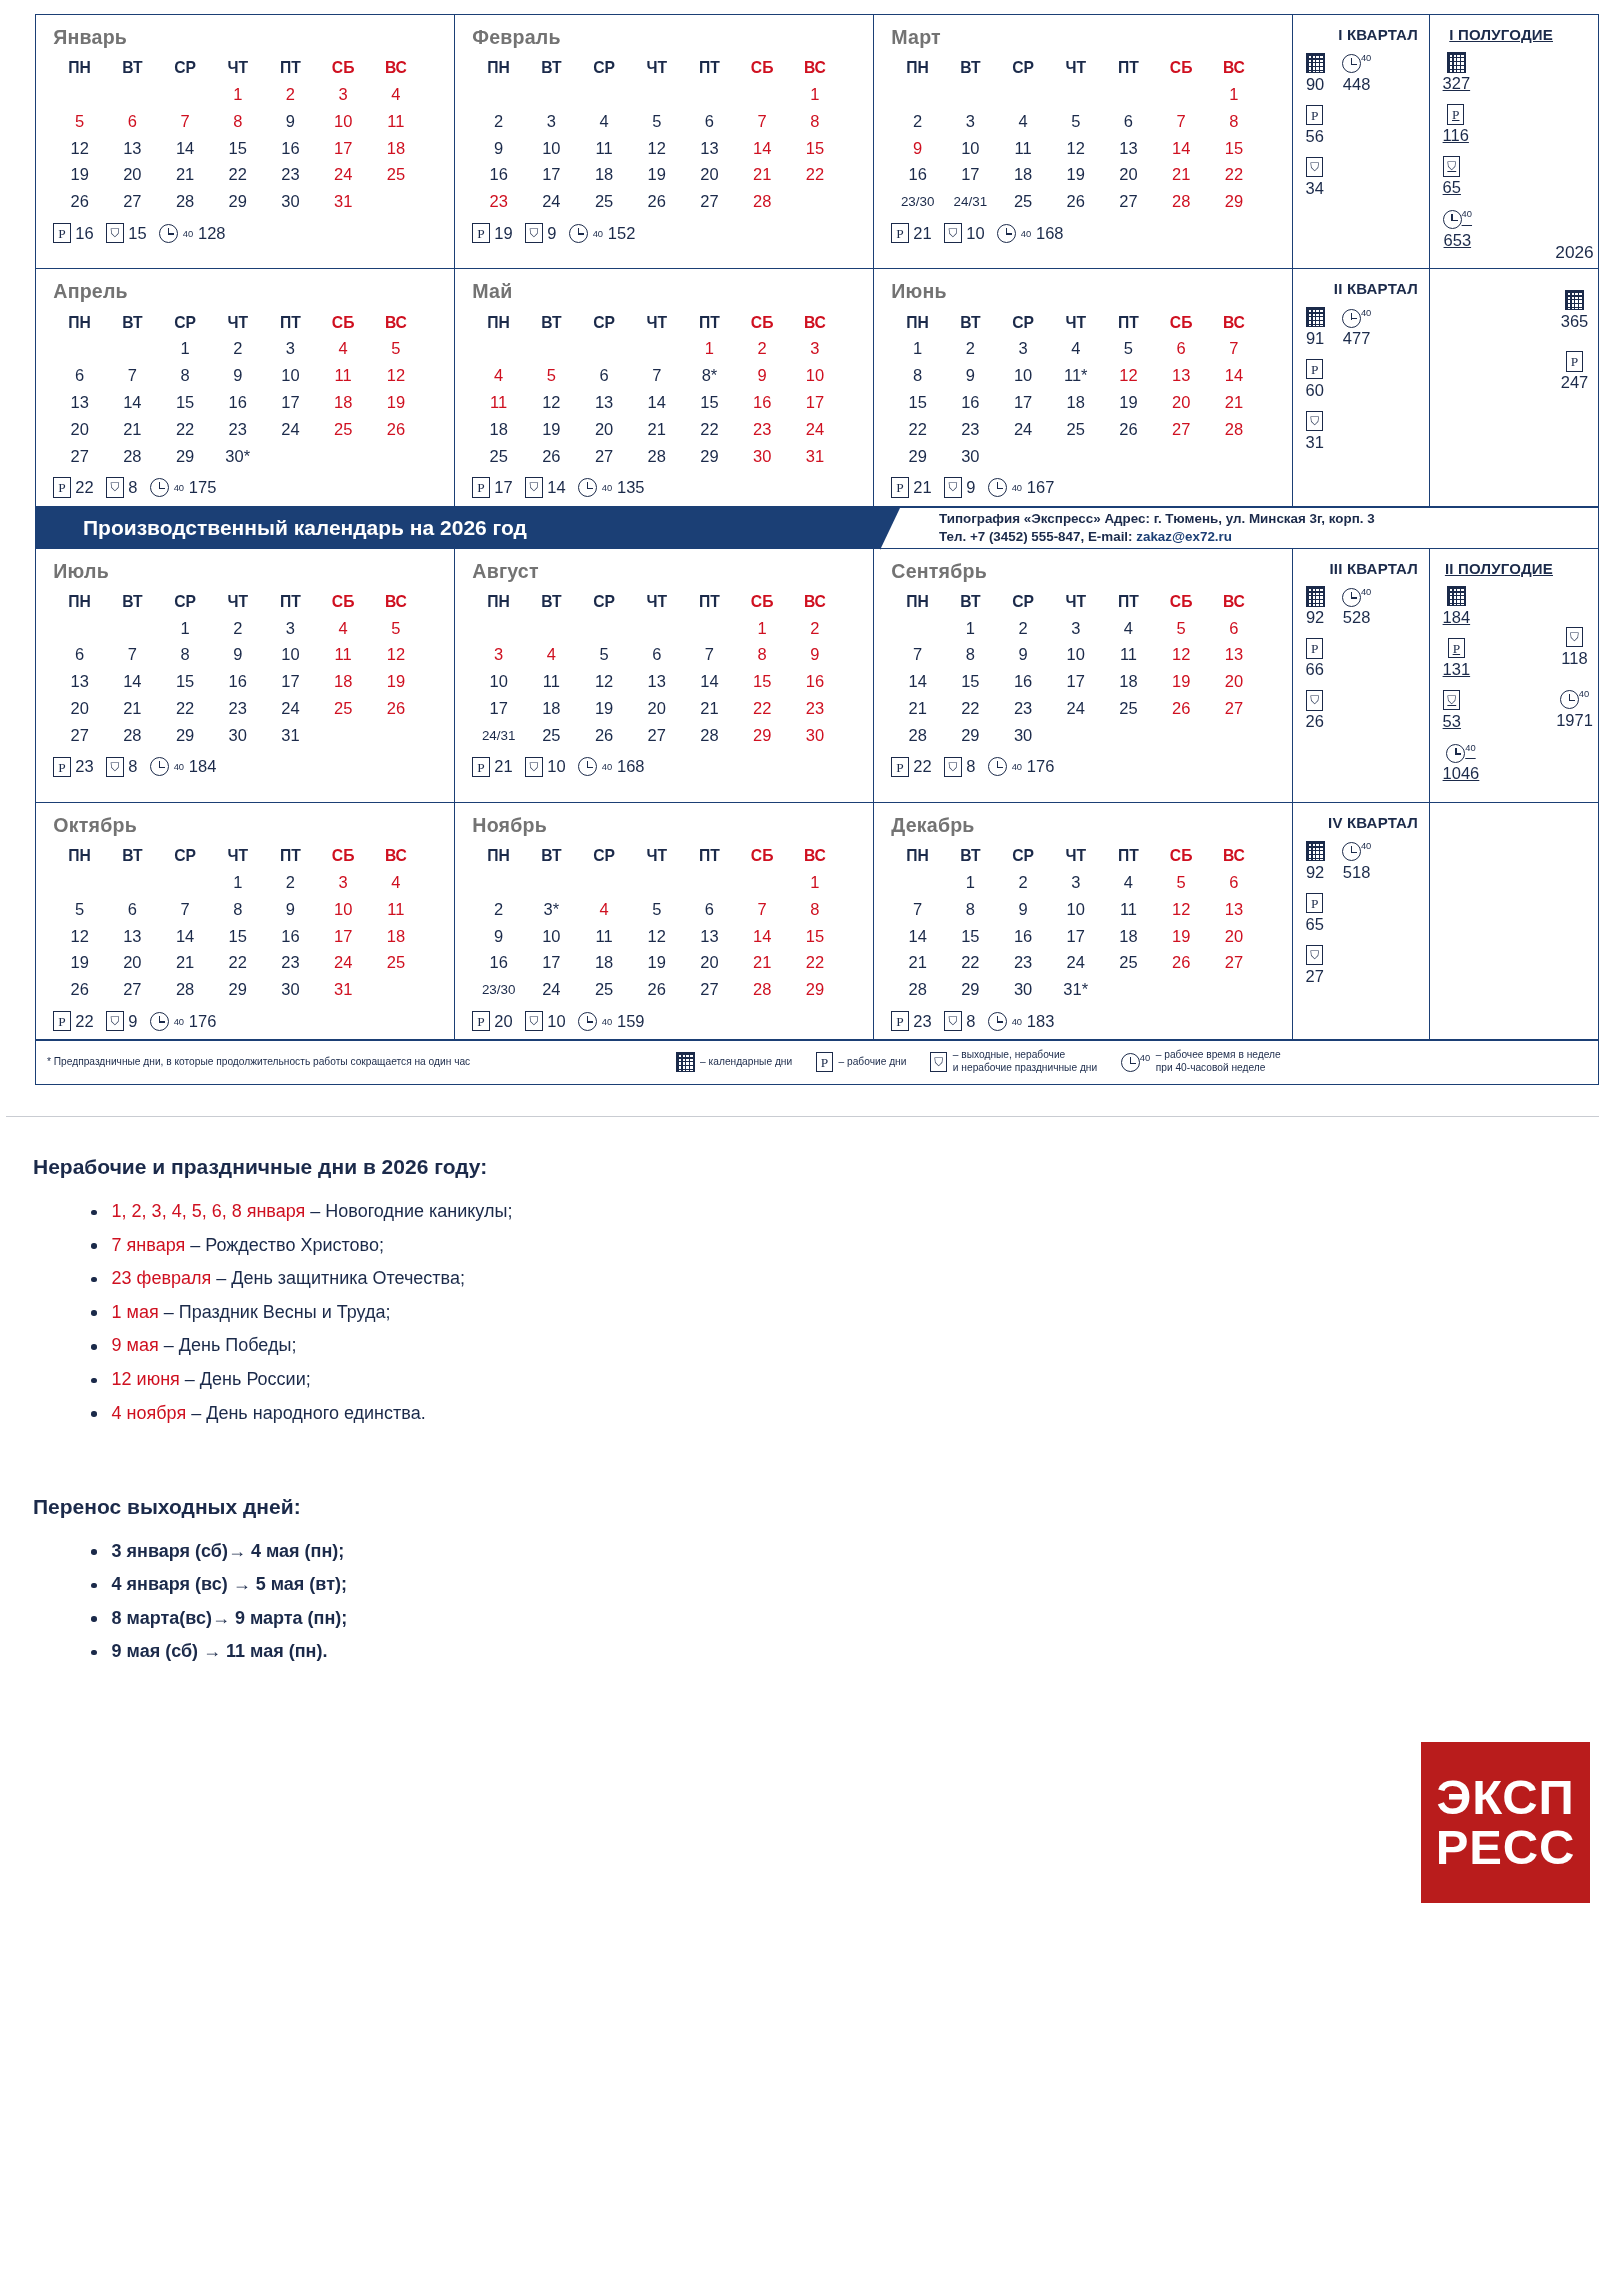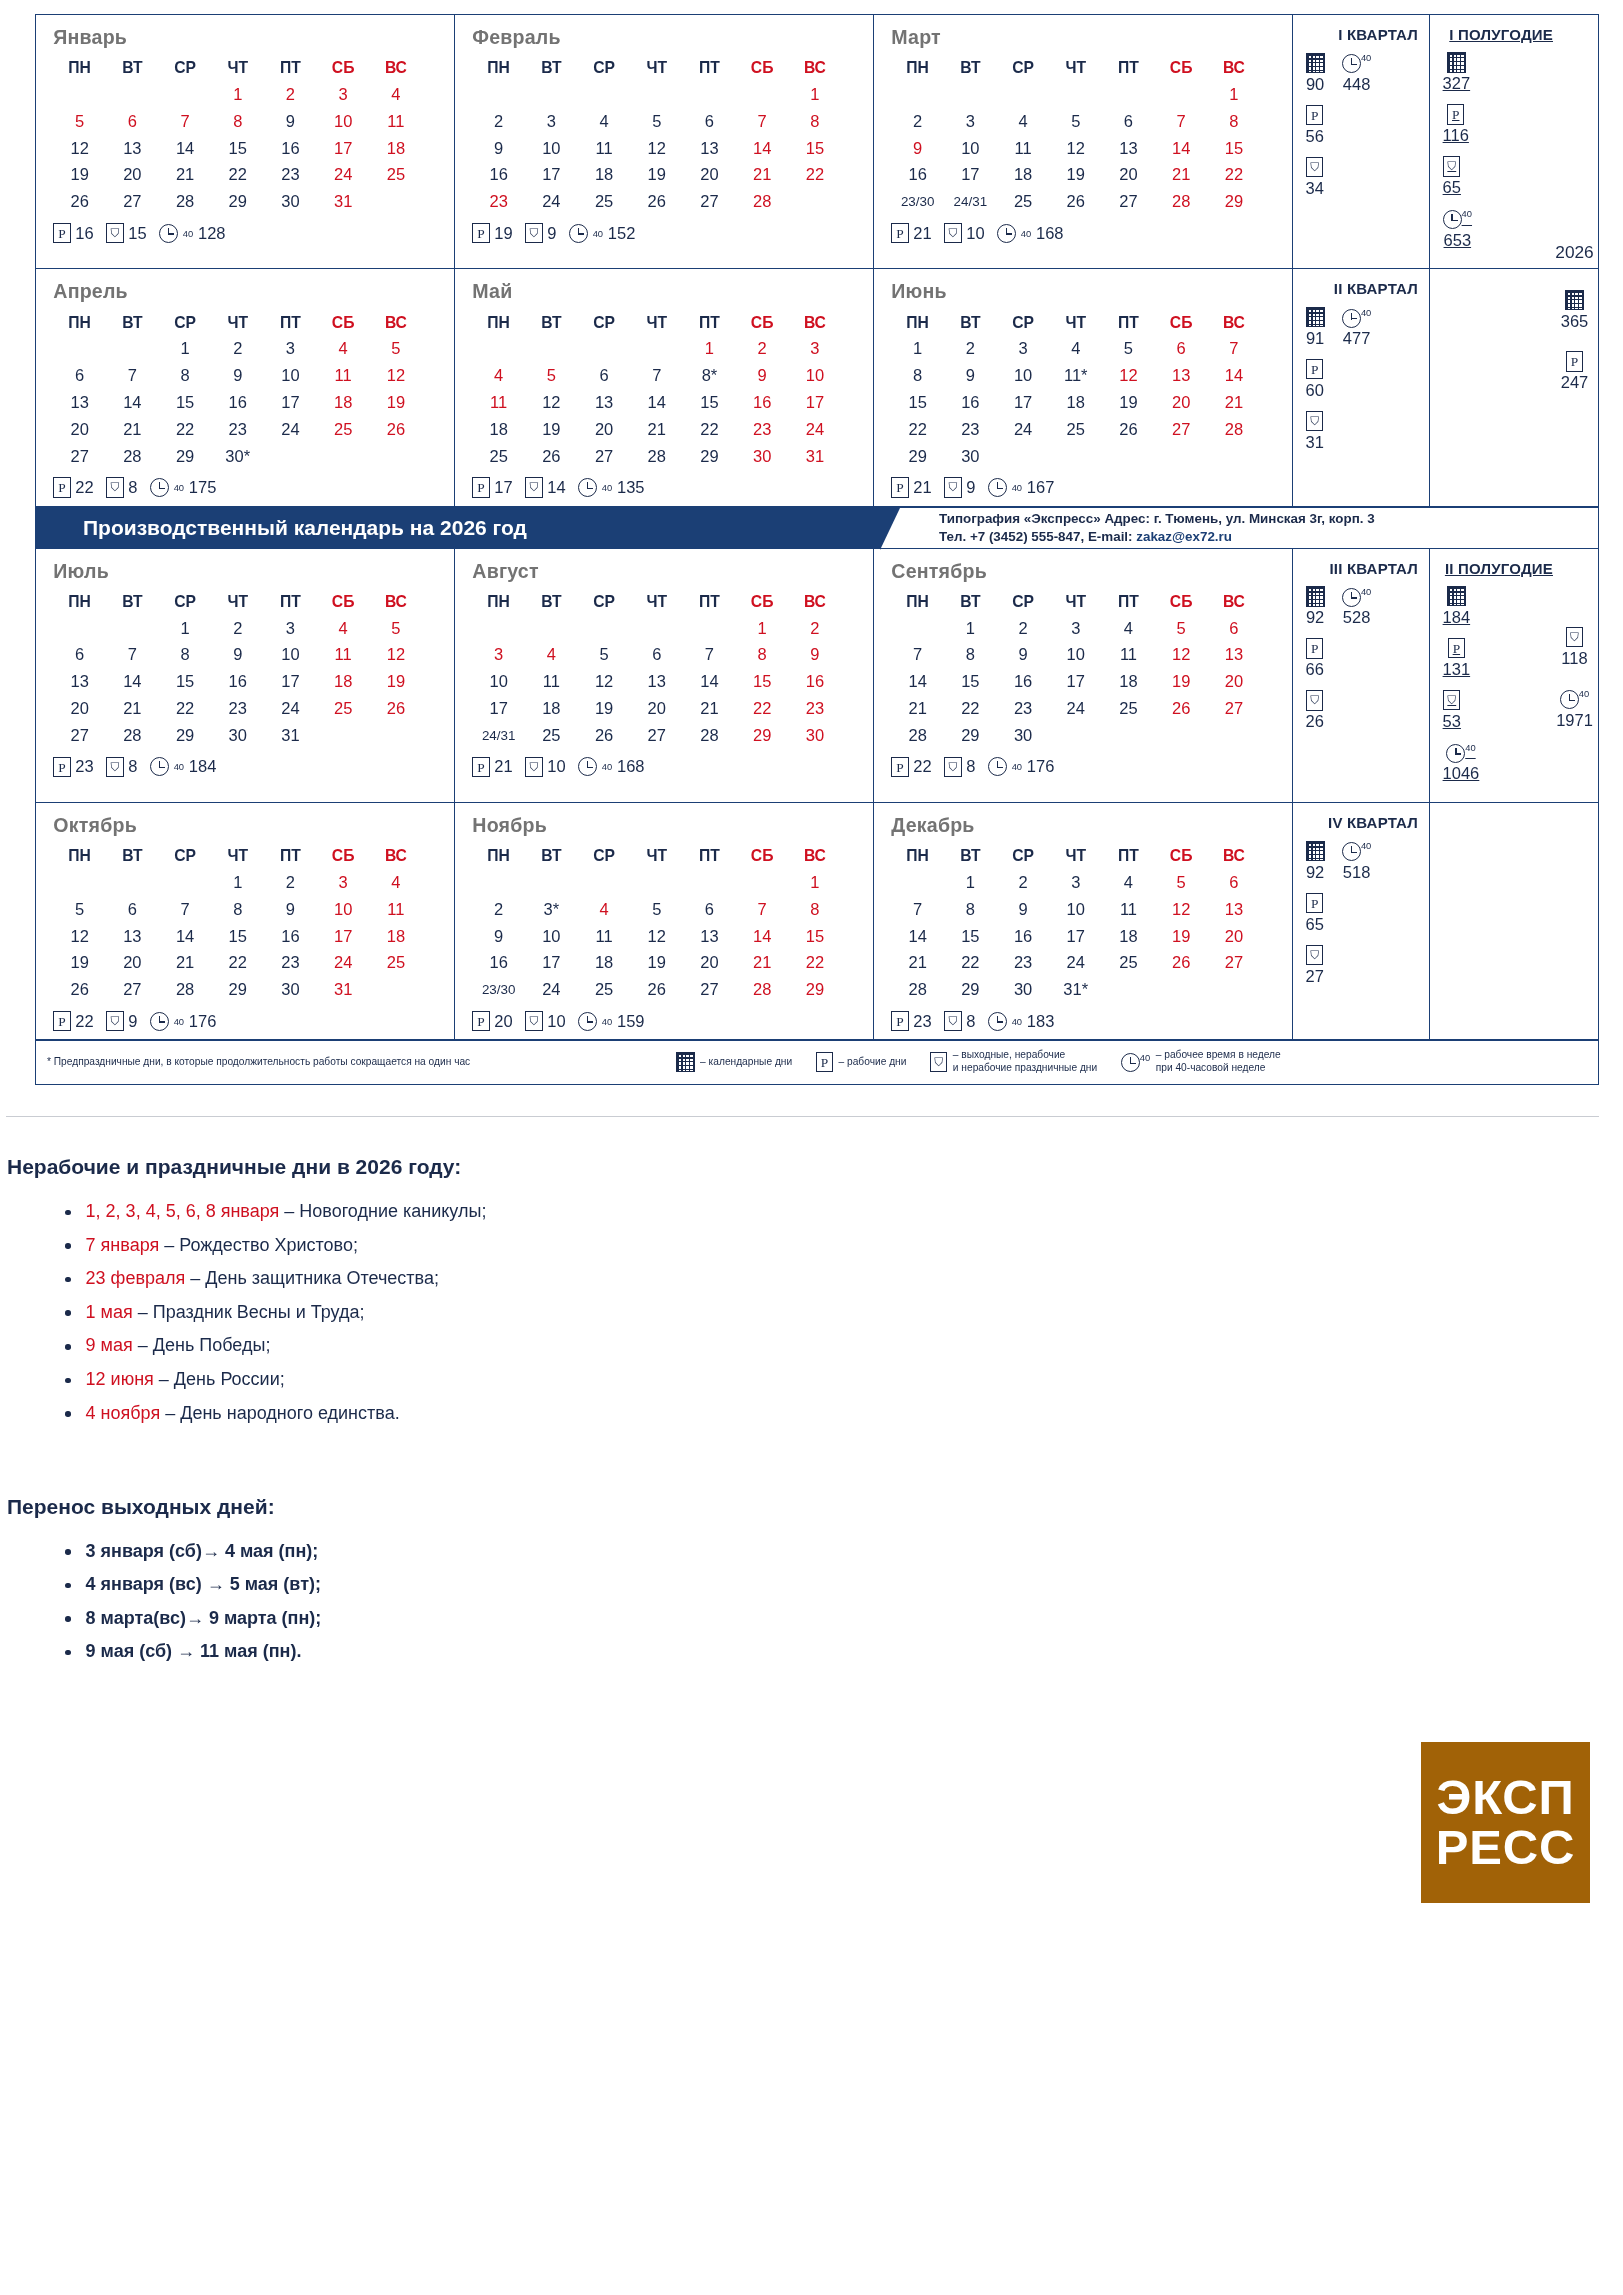--- a/index.html
+++ b/index.html
@@ -190,21 +190,21 @@
     width: 79px;
     text-align: center;
     font-size: 16.5px;
   }
   .year-col2 .item { margin-bottom: 20.4px; display:flex; flex-direction:column; align-items:center; gap:1.6px; }
 
   
   .hr-sep { margin: 31px 23.6px 0 6.3px; border-top: 1.6px solid #c9ccd2; }
 
   
-  .text-block { margin: 38px 0 0 7px; }
+  .text-block { margin: 38px 0 0 33px; }
   h2.h-title {
     font-size: 21px;
     font-weight: bold;
     color: #1b2a4a;
     margin: 0 0 22px 0;
   }
   ul.holidays { margin: 0 0 0 55px; padding: 0; list-style: none; }
   ul.holidays li {
     font-size: 18px;
     margin-bottom: 12.6px;
@@ -237,21 +237,21 @@
     background: #1b2a4a;
   }
 
   
   .logo {
     position: absolute;
     right: 33px;
     bottom: 31px;
     width: 169px;
     height: 161px;
-    background: #a16207;
+    background: #b91c1c;
     display: flex;
     flex-direction: column;
     align-items: center;
     justify-content: center;
     gap: 1.6px;
   }
   .logo .l1, .logo .l2 {
     color: #fff;
     font-size: 49px;
     font-weight: bold;

